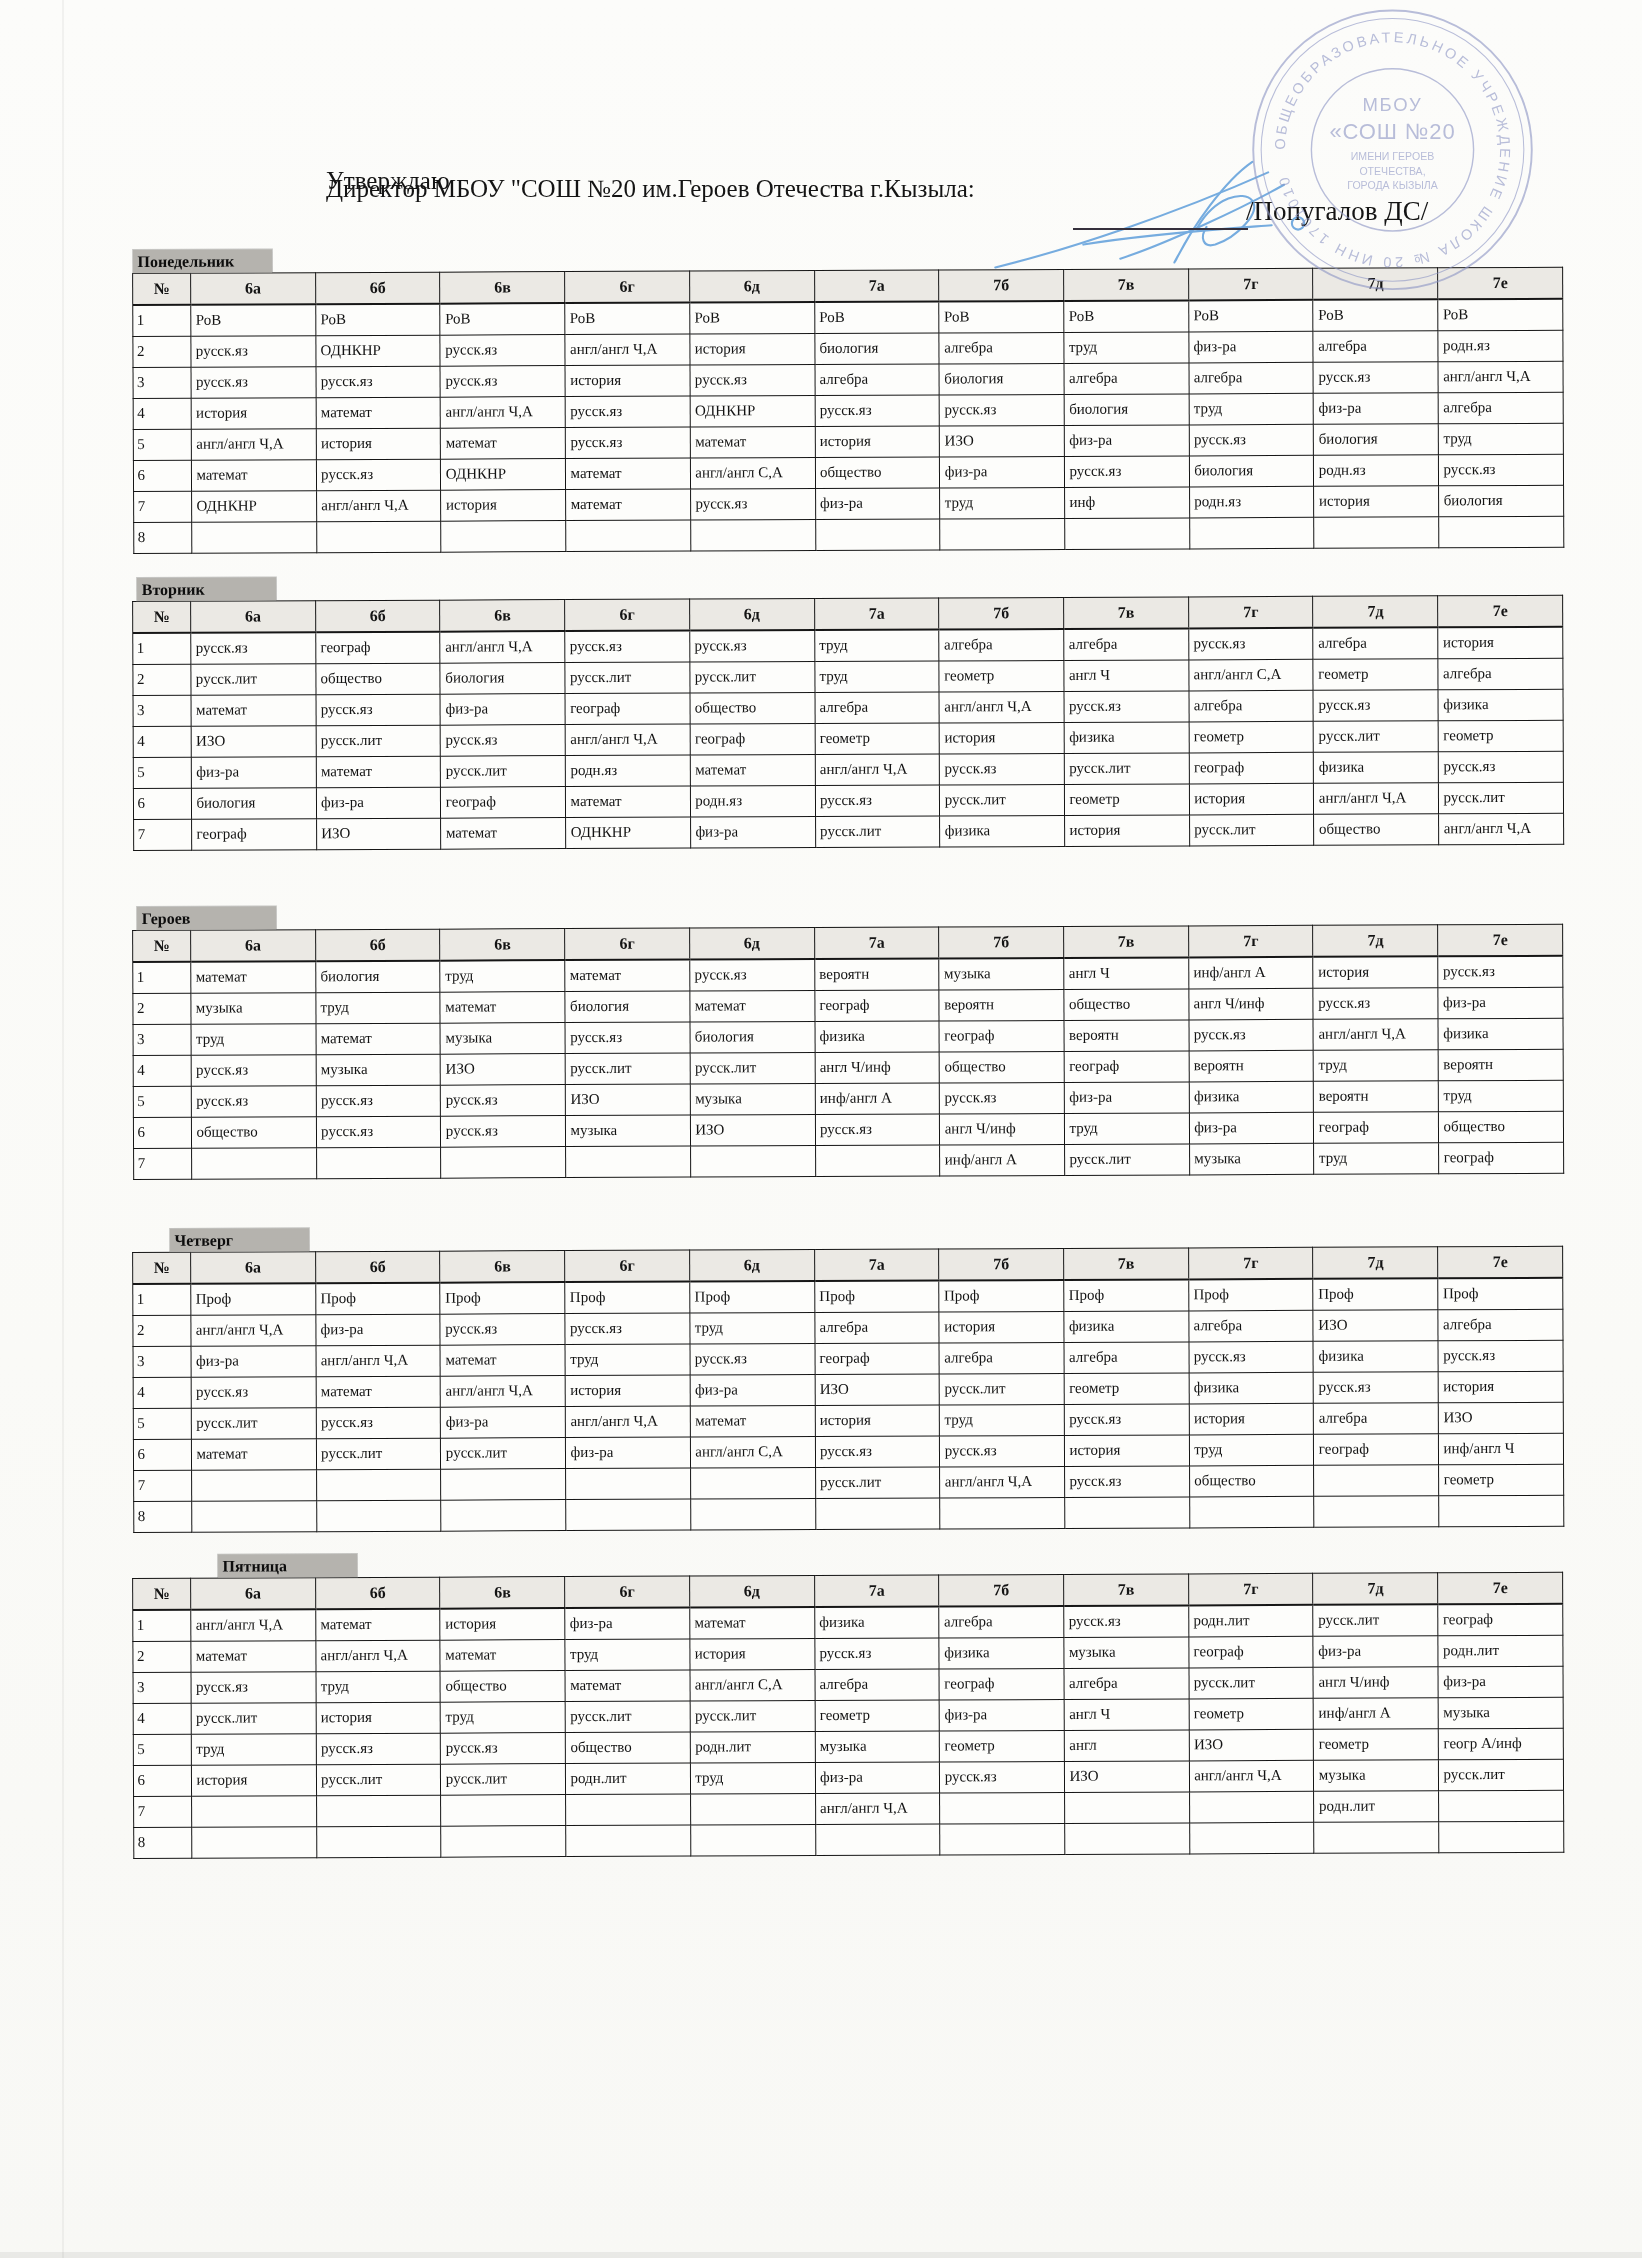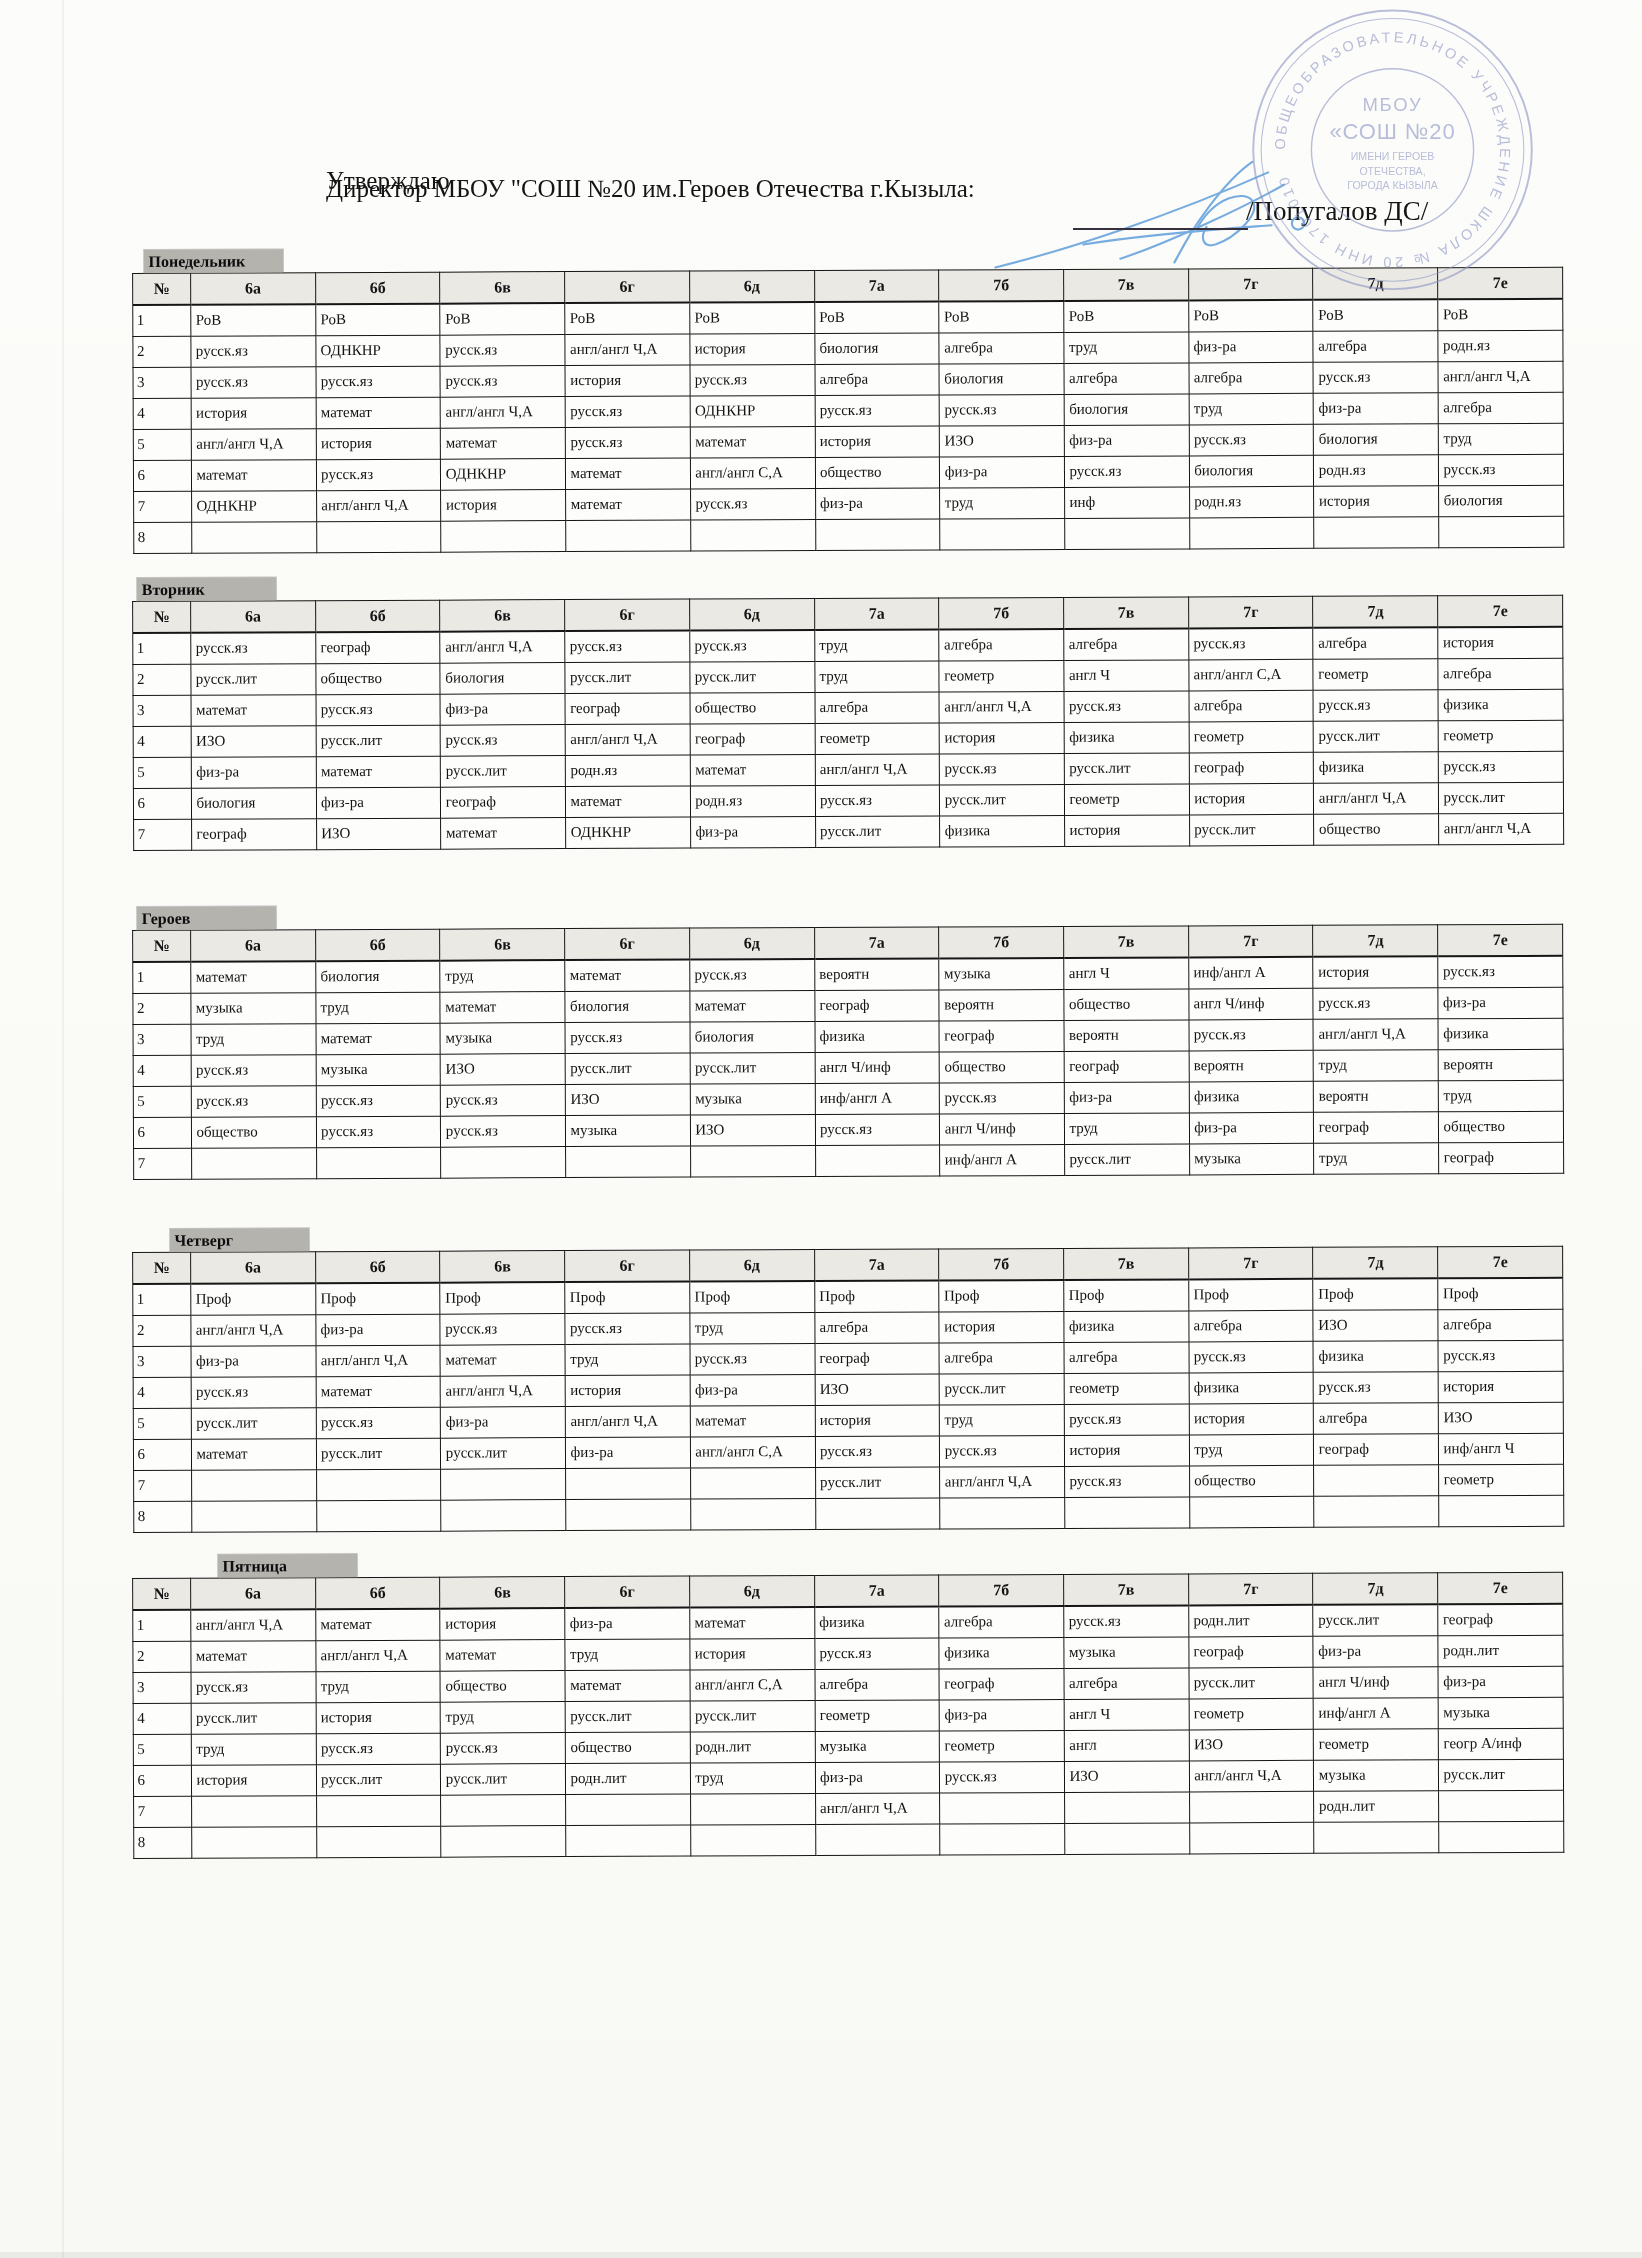--- a/index.html
+++ b/index.html
@@ -85,21 +85,21 @@
     <g fill="#8f97c5" text-anchor="middle">
       <text x="173" y="126" font-size="21" letter-spacing="2">МБОУ</text>
       <text x="173" y="158" font-size="25" letter-spacing="1">«СОШ №20</text>
       <text x="173" y="182" font-size="12">ИМЕНИ ГЕРОЕВ</text>
       <text x="173" y="198" font-size="12">ОТЕЧЕСТВА,</text>
       <text x="173" y="214" font-size="12">ГОРОДА КЫЗЫЛА</text>
     </g>
   </svg>
 
   <section class="day" style="top:250px">
-    <div class="day-label" style="margin-left:12px">Понедельник</div>
+    <div class="day-label" style="margin-left:1px">Понедельник</div>
     <table>
         <thead>
           <tr>
             <th class="num">№</th>
             <th>6а</th>
             <th>6б</th>
             <th>6в</th>
             <th>6г</th>
             <th>6д</th>
             <th>7а</th>

